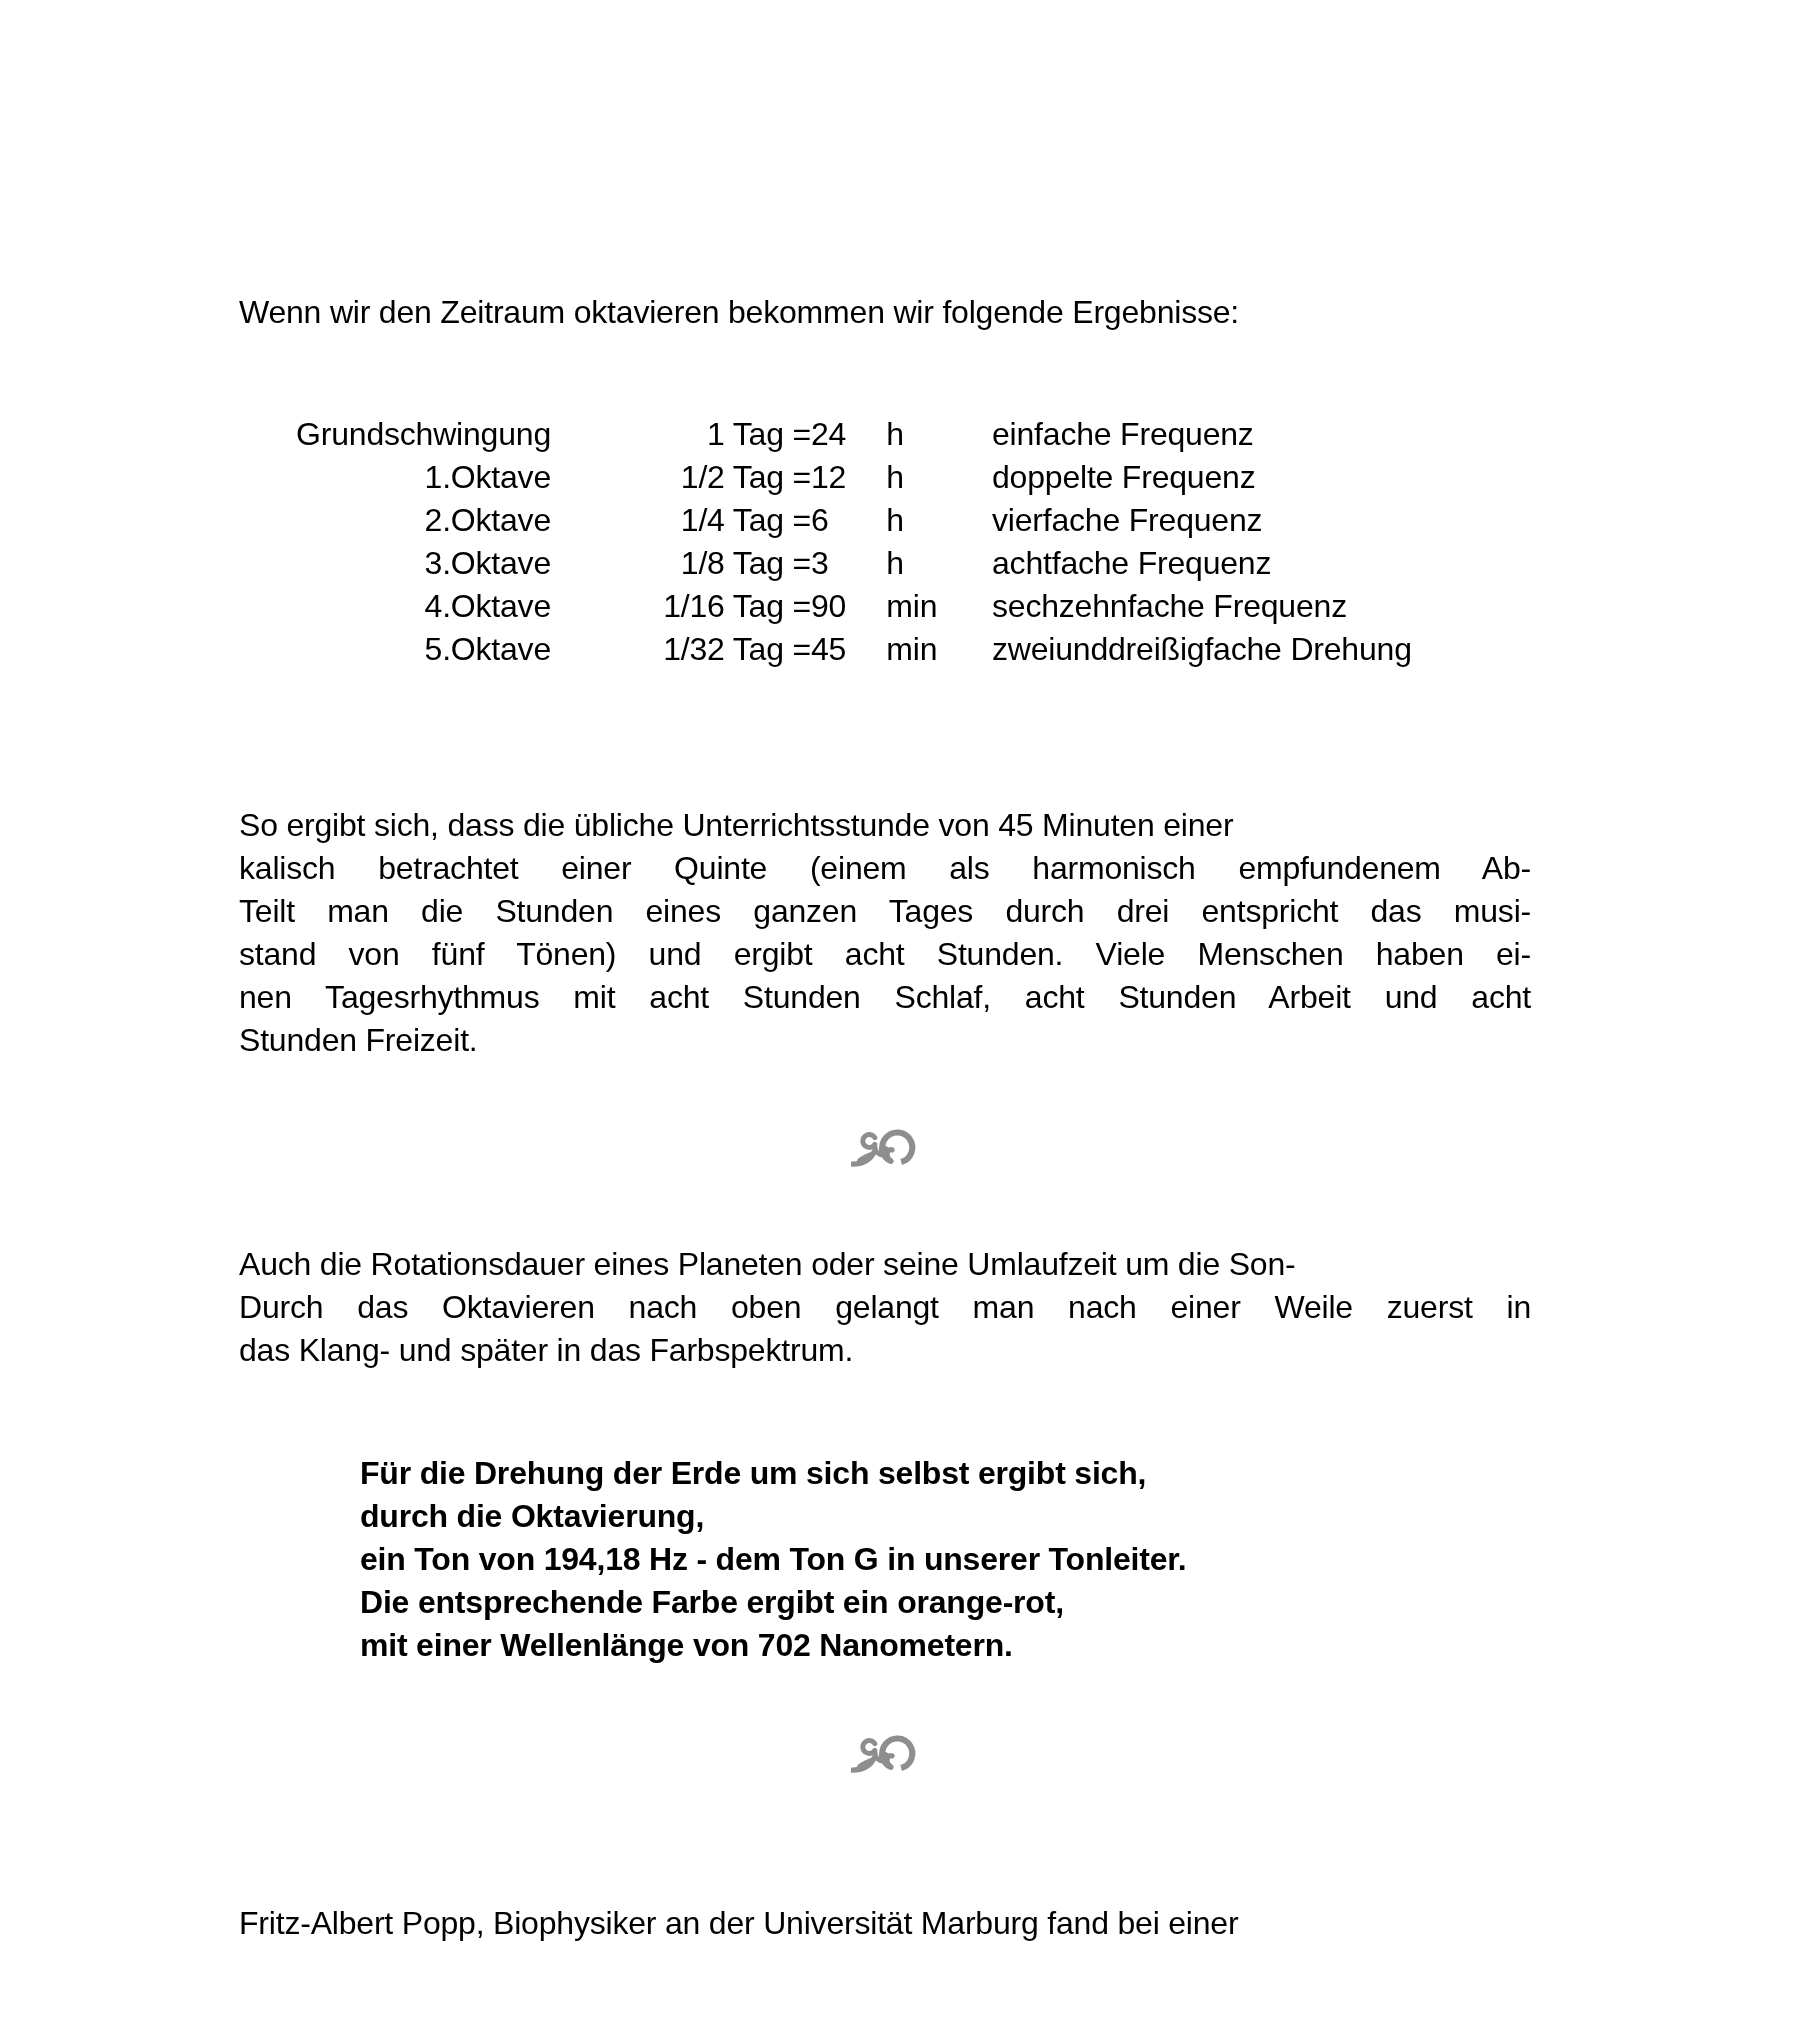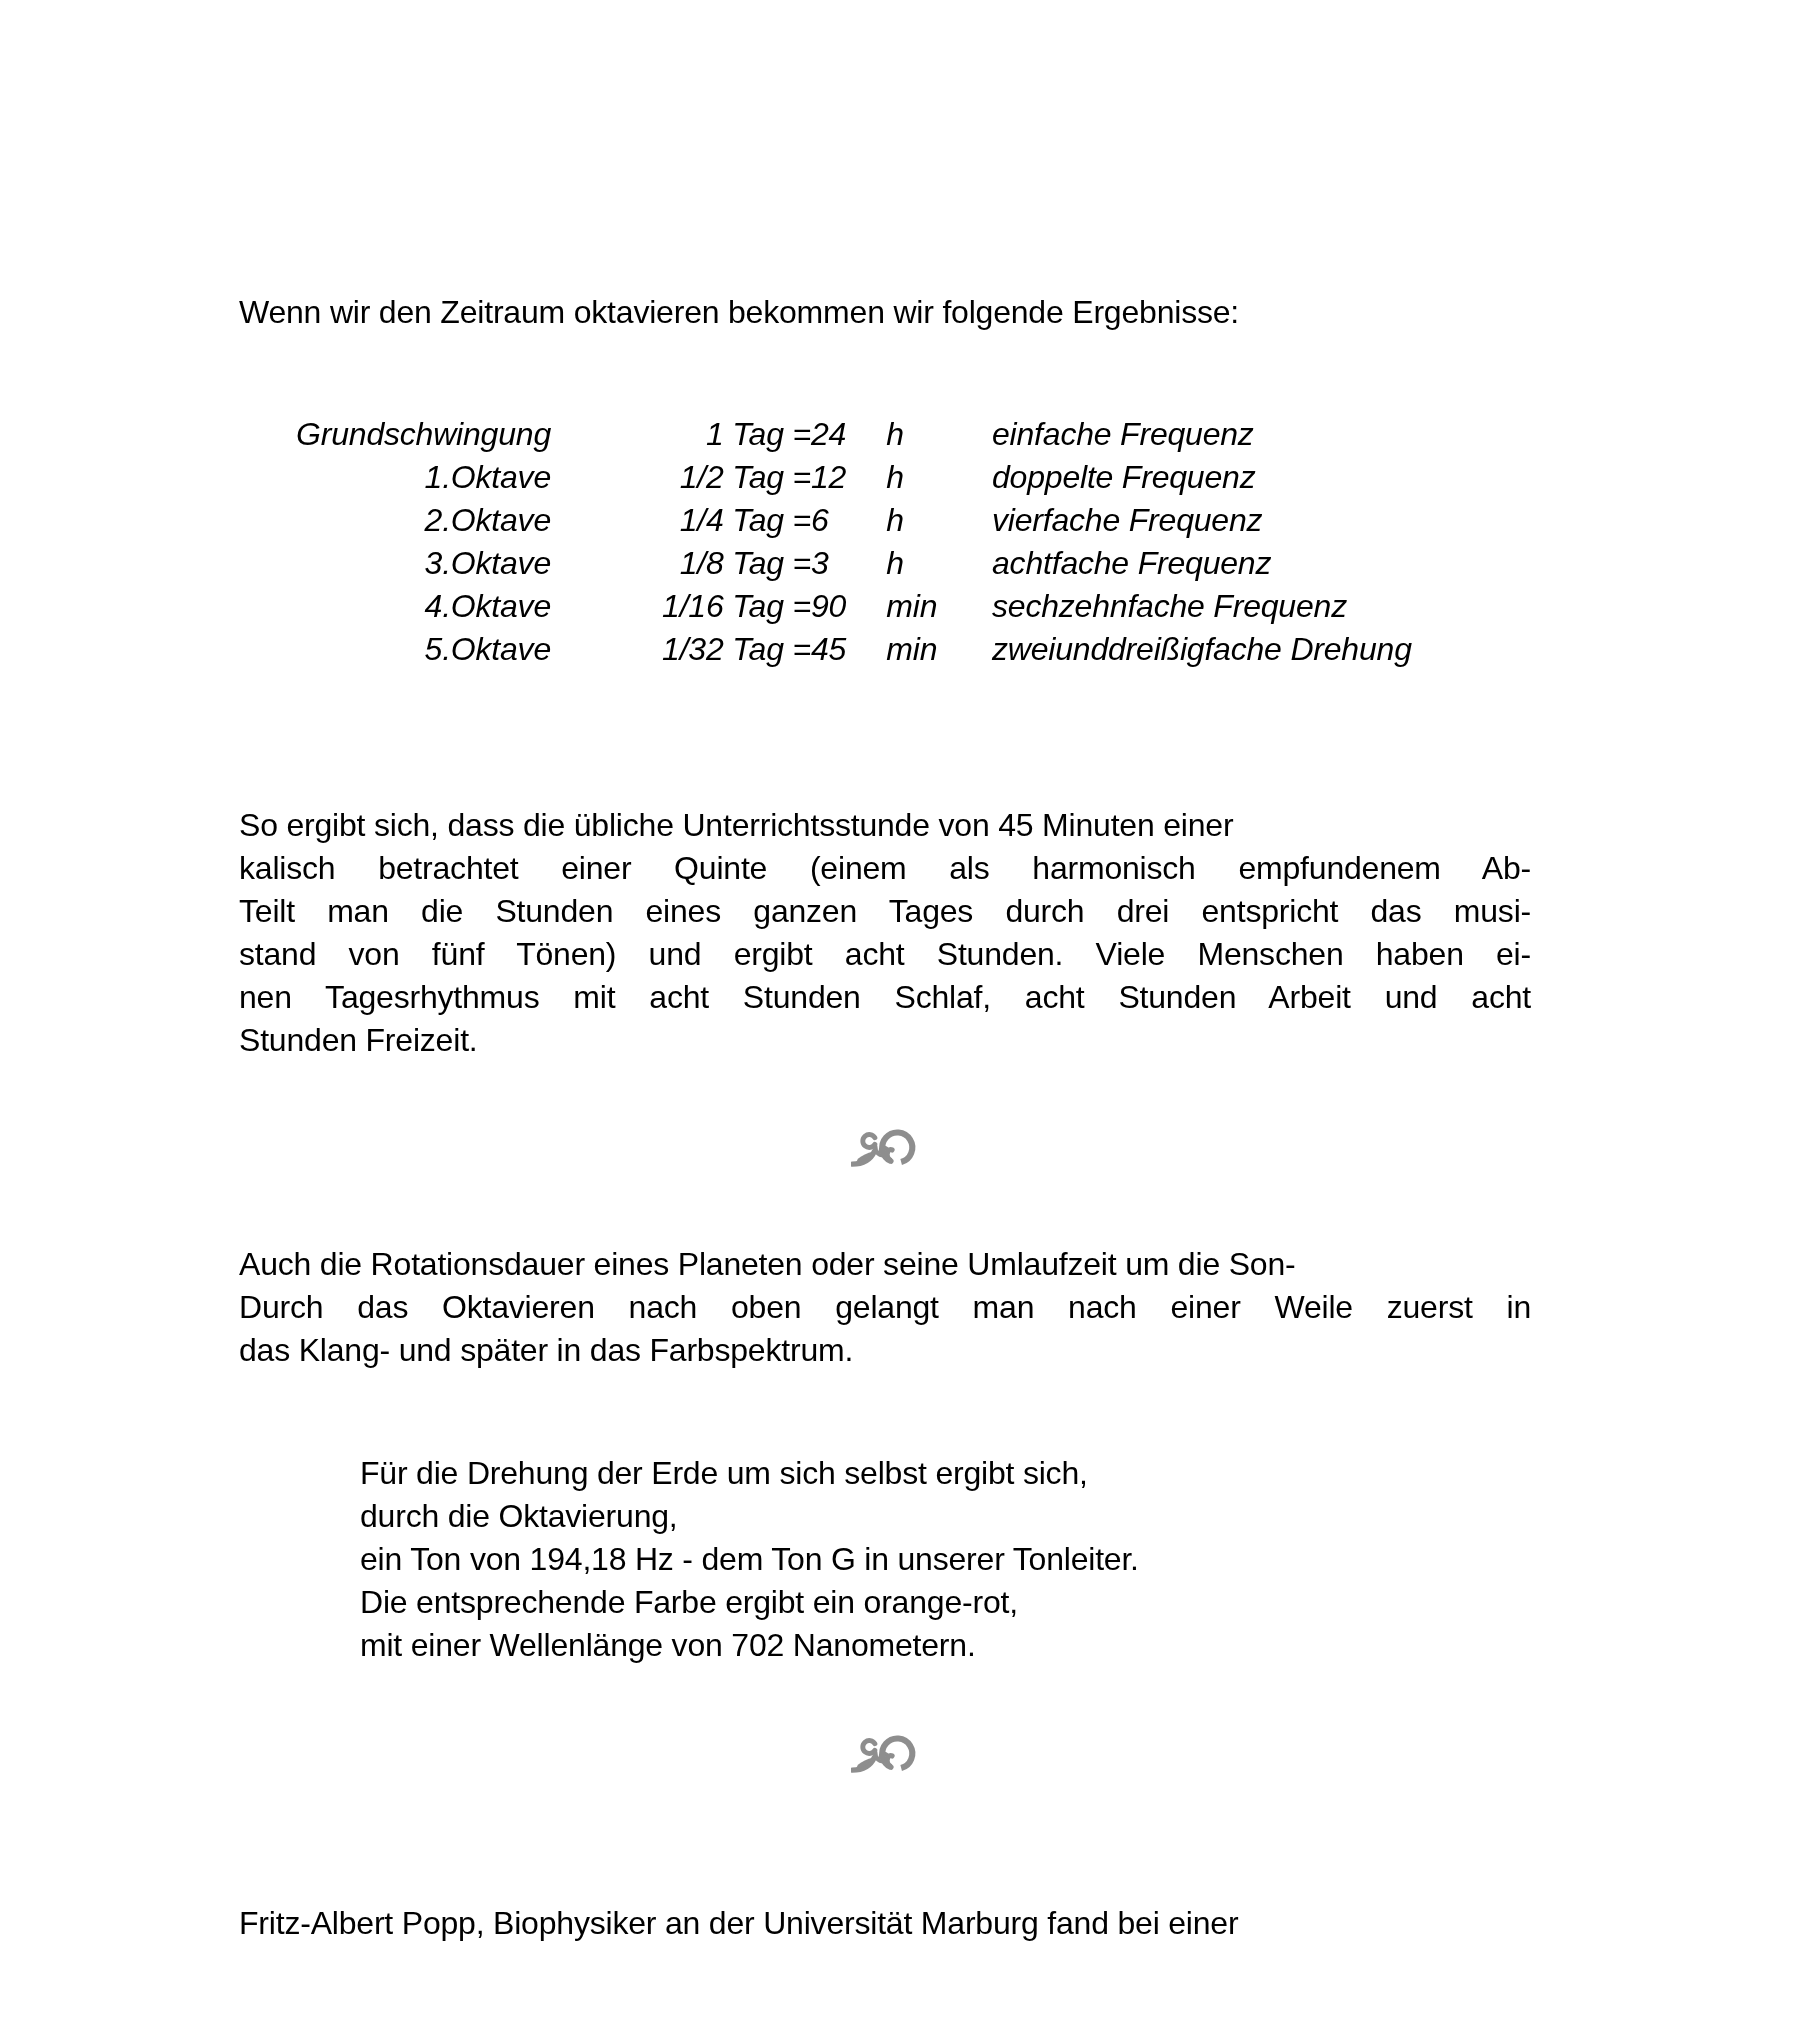--- a/index.html
+++ b/index.html
@@ -22,21 +22,20 @@
     width:1531px; 
   }
   .measure{width:1292px;}
   .tline{font-size:32px;line-height:43px;letter-spacing:-0.2px;}
   .title-line{text-align:left;}
   
   .otable{
     margin-top:79px;
     display:grid;
     grid-template-columns:312px 260px 66px 115px 1fr;
-    font-style:italic;
   }
   .trow{display:contents;}
   .cell{font-size:32px;line-height:43px;letter-spacing:-0.2px;}
   .c-oct{text-align:right;}
   .c-dur{text-align:right;}
   .c-time{text-align:left;}
   .c-unit{text-align:left;padding-left:9.3px;}
   .c-freq{text-align:left;}
   
   .para .pline{
@@ -46,20 +45,21 @@
   }
   .para .pline:last-child{text-align-last:left;}
   .gap-p1{margin-top:133px;}
   .gap-p3{margin-top:75px;}
   .gap-p5{margin-top:128px;}
   
   .indent-block{margin-top:80px;padding-left:121px;}
   .indent-block .iline{
     font-size:32px;line-height:43px;letter-spacing:-0.2px;
     text-align:left;
+    font-weight:bold;
   }
   
   .orn-wrap{
     display:flex;justify-content:center;
     width:1292px;
   }
   .orn1{margin-top:65px;}
   .orn2{margin-top:66px;}
   .orn-stroke{stroke:var(--orn);fill:none;}
   .orn-fill{fill:var(--orn);}

